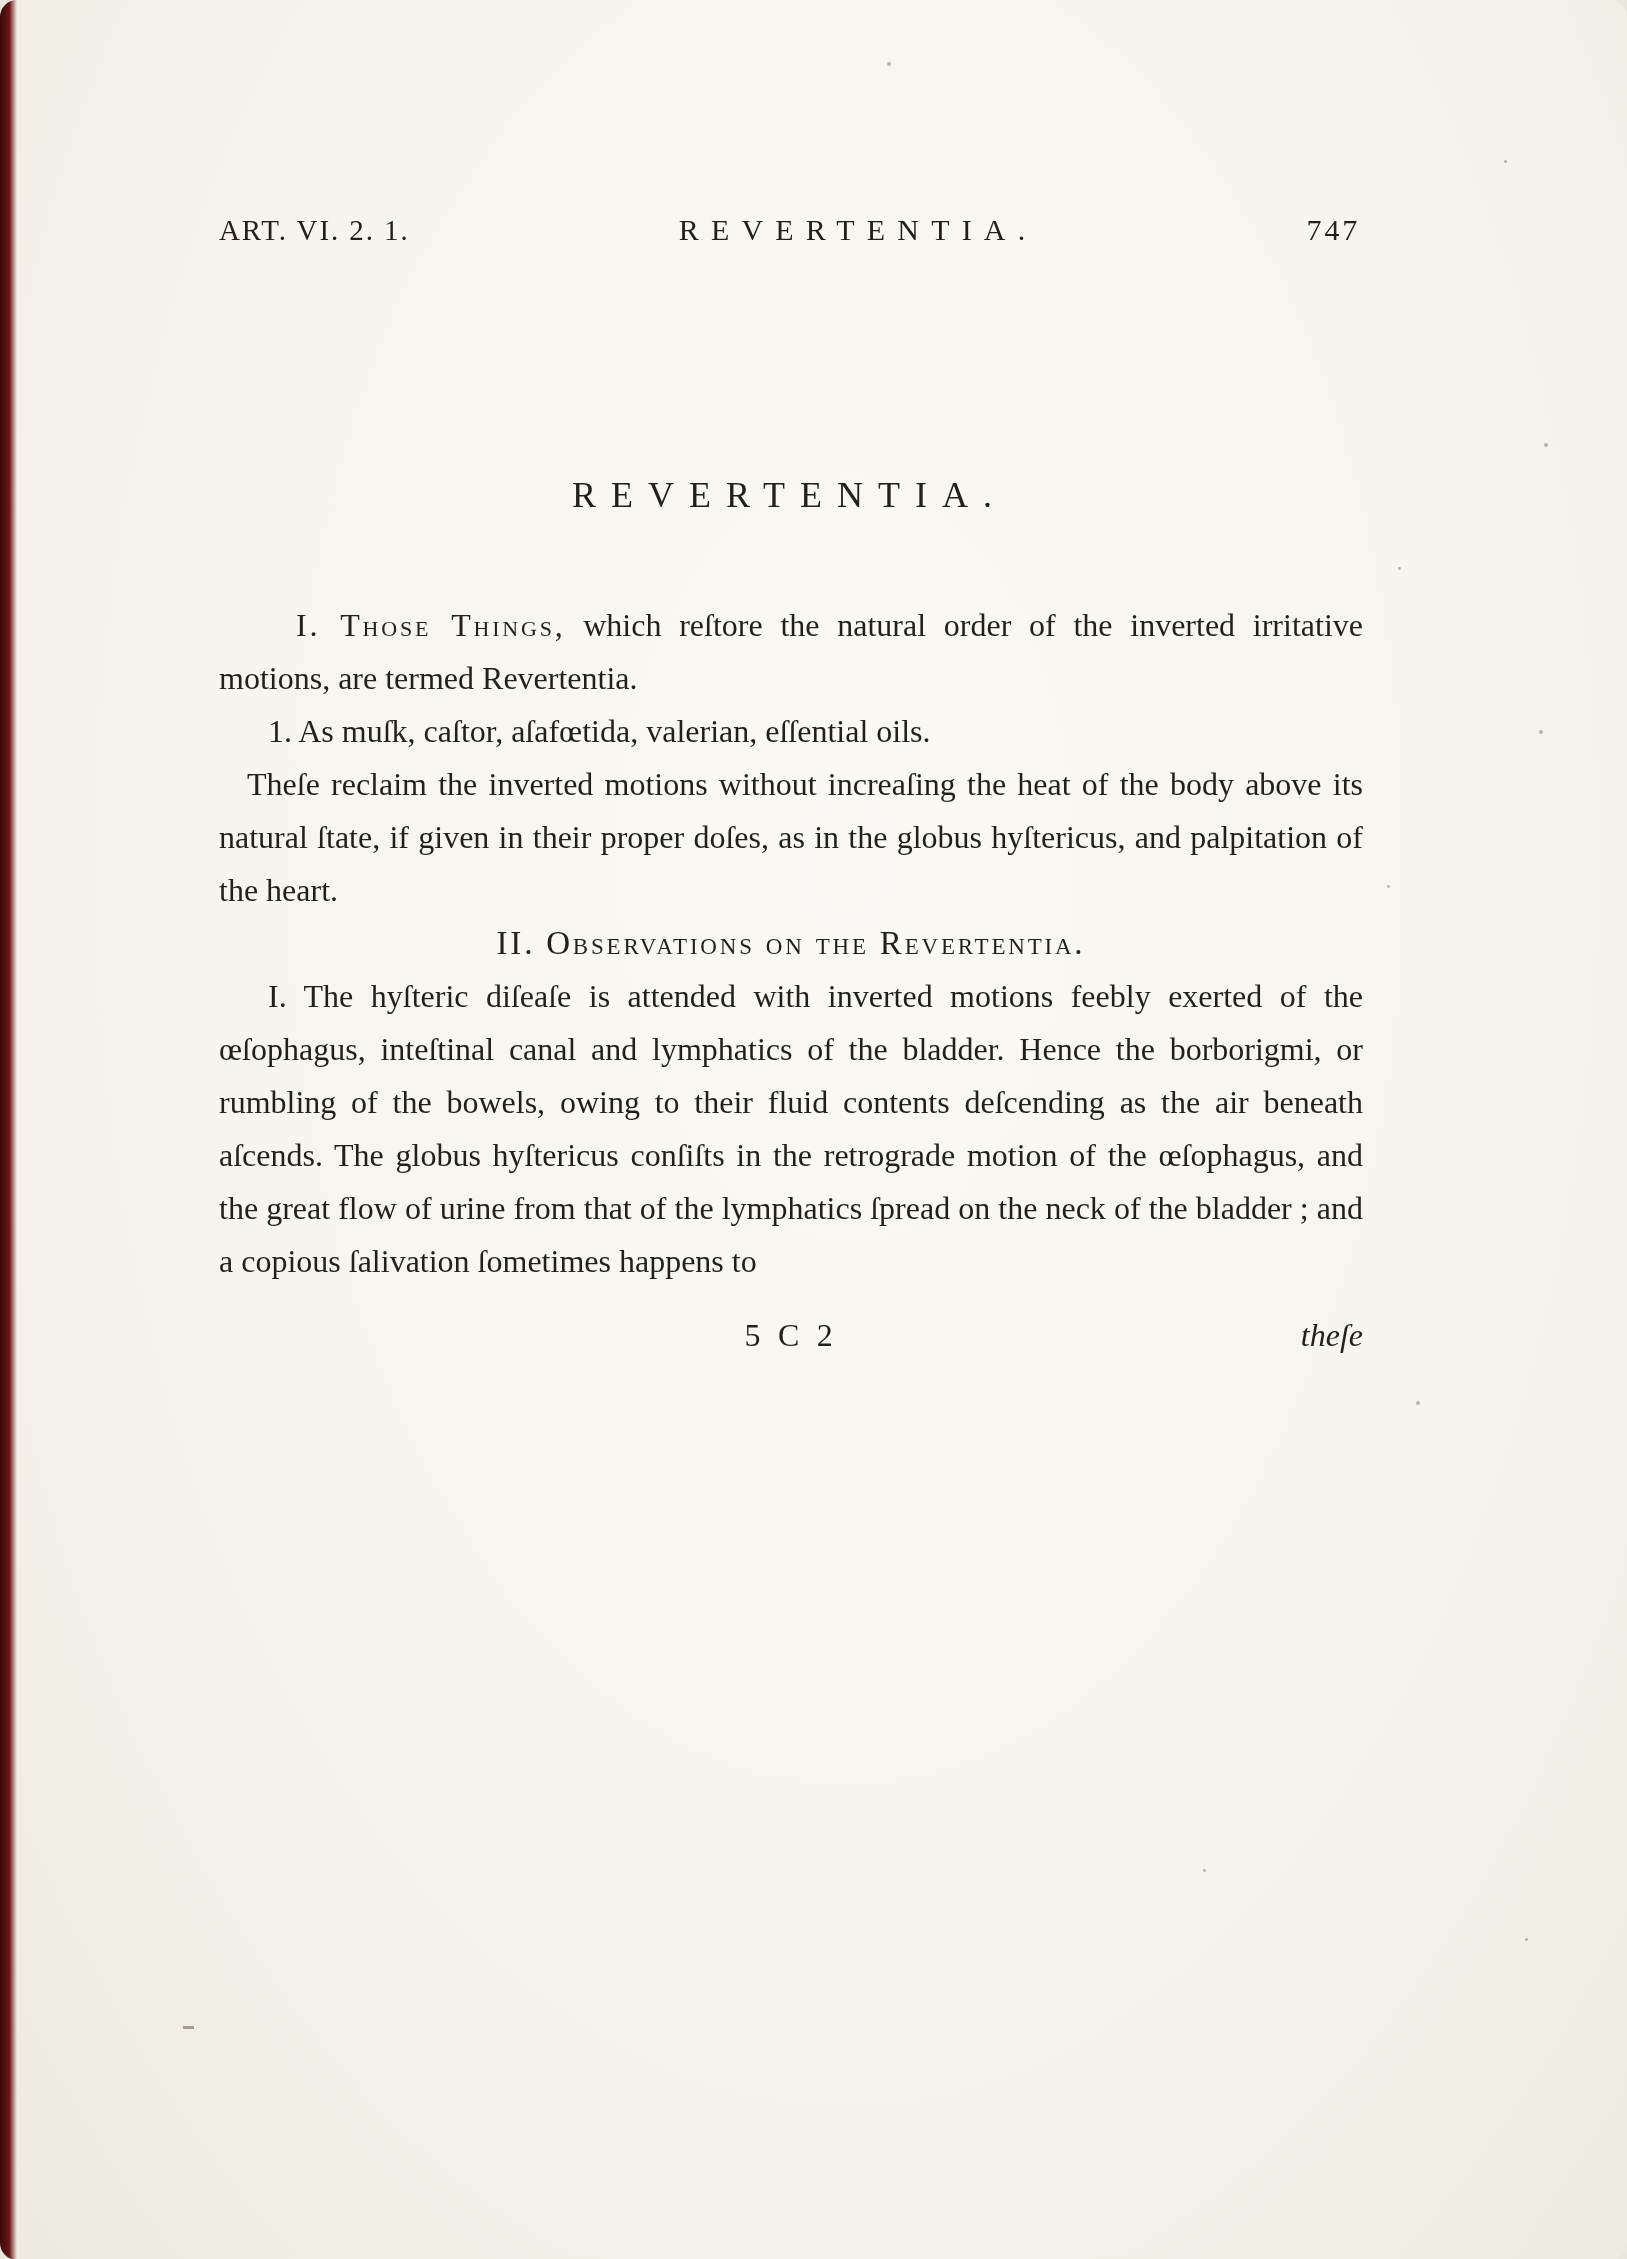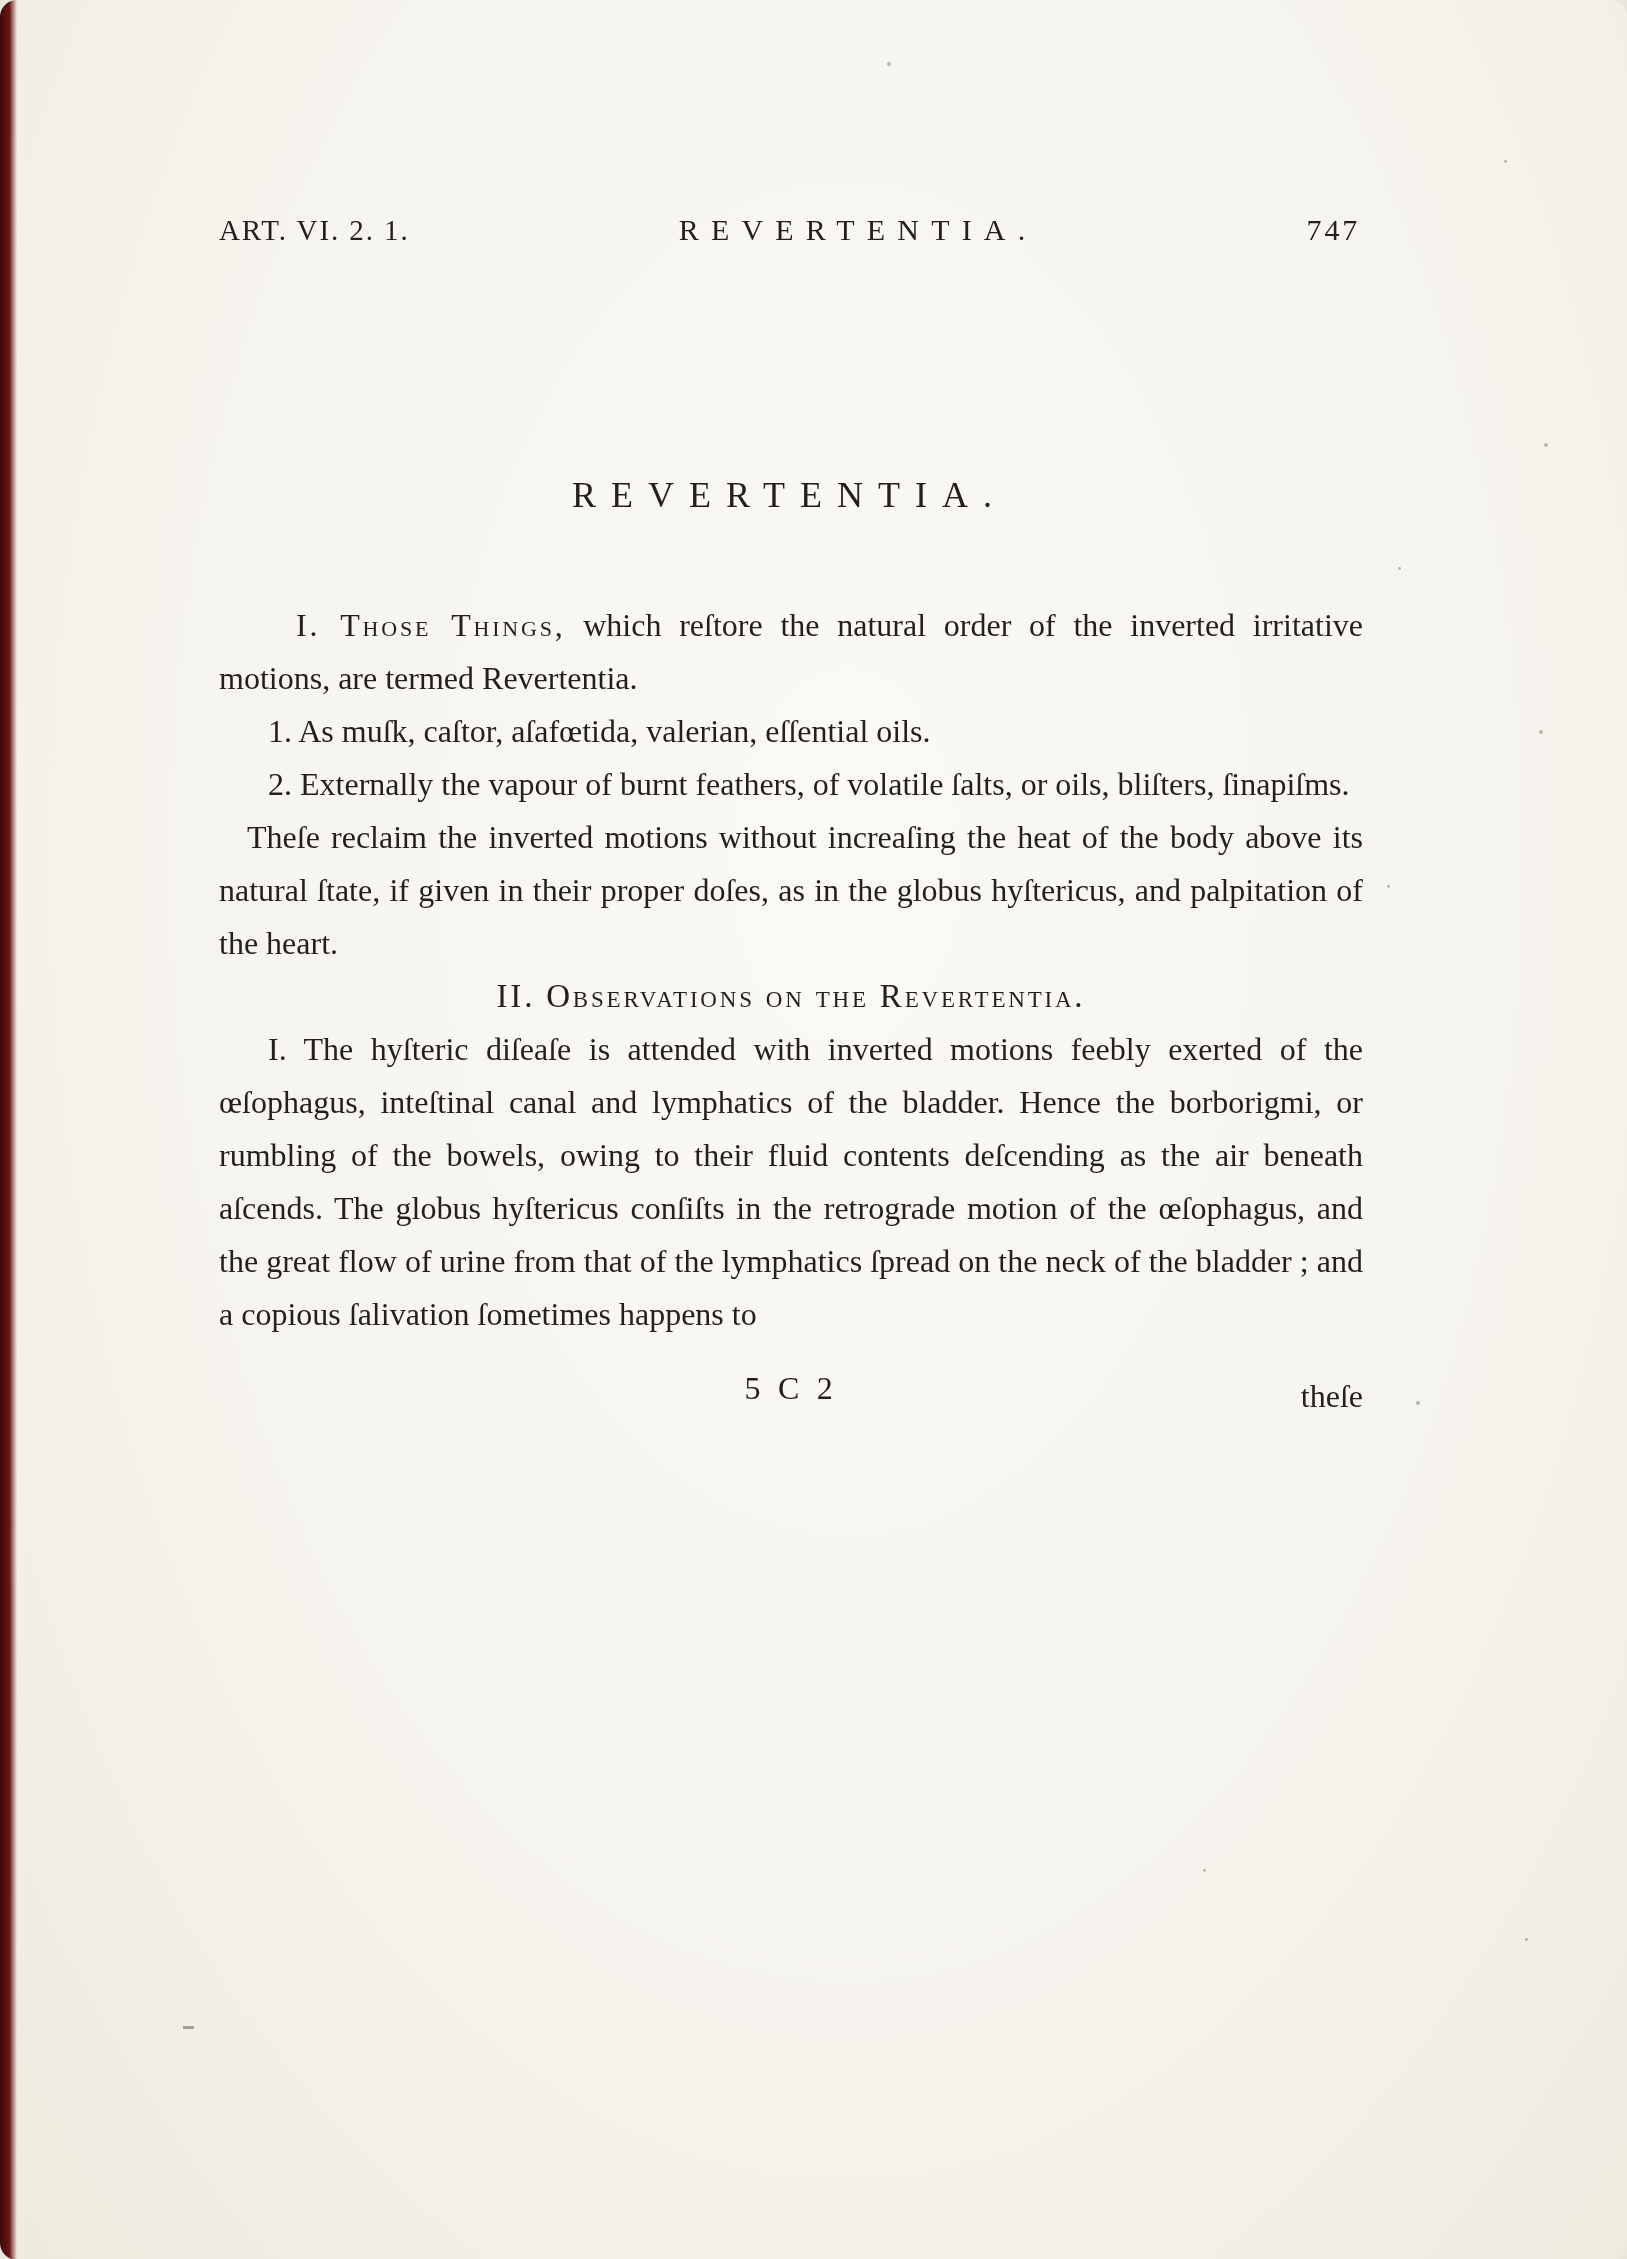--- a/index.html
+++ b/index.html
@@ -39,21 +39,21 @@
   .indent-sm{text-indent:28px;}
   .mt-lg{margin-top:34px;}
   .mt-sm{margin-top:7.5px;}
   .intro-lead{font-variant:small-caps;letter-spacing:2.8px;margin-left:28px;}
   .section-heading{
     margin-top:111px;margin-bottom:49px;text-align:center;
     font-variant:small-caps;font-size:33px;letter-spacing:2.8px;text-indent:0;
   }
   .footer-row{position:relative;margin-top:21px;height:53px;text-indent:0;}
   .signature{position:absolute;left:0;right:0;text-align:center;letter-spacing:4.7px;}
-  .catchword{position:absolute;right:0;top:8px;}
+  .catchword{position:absolute;right:0;top:0;font-style:italic;}
   .speck{position:absolute;border-radius:50%;background:#6a655c;opacity:.45;}
   .mark{position:absolute;background:#55504a;opacity:.5;}
 </style>
 </head>
 <body>
 
 <div class="page">
 
   <div class="binding"></div>
 
@@ -66,21 +66,20 @@
   <div class="title-main">REVERTENTIA.</div>
 
   <div class="main">
 
     <p class="indent">
       <span class="intro-lead">I. Those Things,</span><span> which reſtore the natural order of the inverted irritative motions, are termed Revertentia.</span>
     </p>
 
     <p class="indent mt-lg">1. As muſk, caſtor, aſafœtida, valerian, eſſential oils.</p>
 
-    <p class="indent mt-lg">2. Externally the vapour of burnt feathers, of volatile ſalts, or oils, bliſters, ſinapiſms.</p>
 
     <p class="indent-sm mt-sm">Theſe reclaim the inverted motions without increaſing the heat of the body above its natural ſtate, if given in their proper doſes, as in the globus hyſtericus, and palpitation of the heart.</p>
 
 
     <p class="section-heading">II. Observations on the Revertentia.</p>
 
     <p class="indent">I. The hyſteric diſeaſe is attended with inverted motions feebly exerted of the œſophagus, inteſtinal canal and lymphatics of the bladder.  Hence the borborigmi, or rumbling of the bowels, owing to their fluid contents deſcending as the air beneath aſcends.  The globus hyſtericus conſiſts in the retrograde motion of the œſophagus, and the great flow of urine from that of the lymphatics ſpread on the neck of the bladder ; and a copious ſalivation ſometimes happens to</p>
 
     <div class="footer-row">
       <span class="signature">5 C 2</span>

